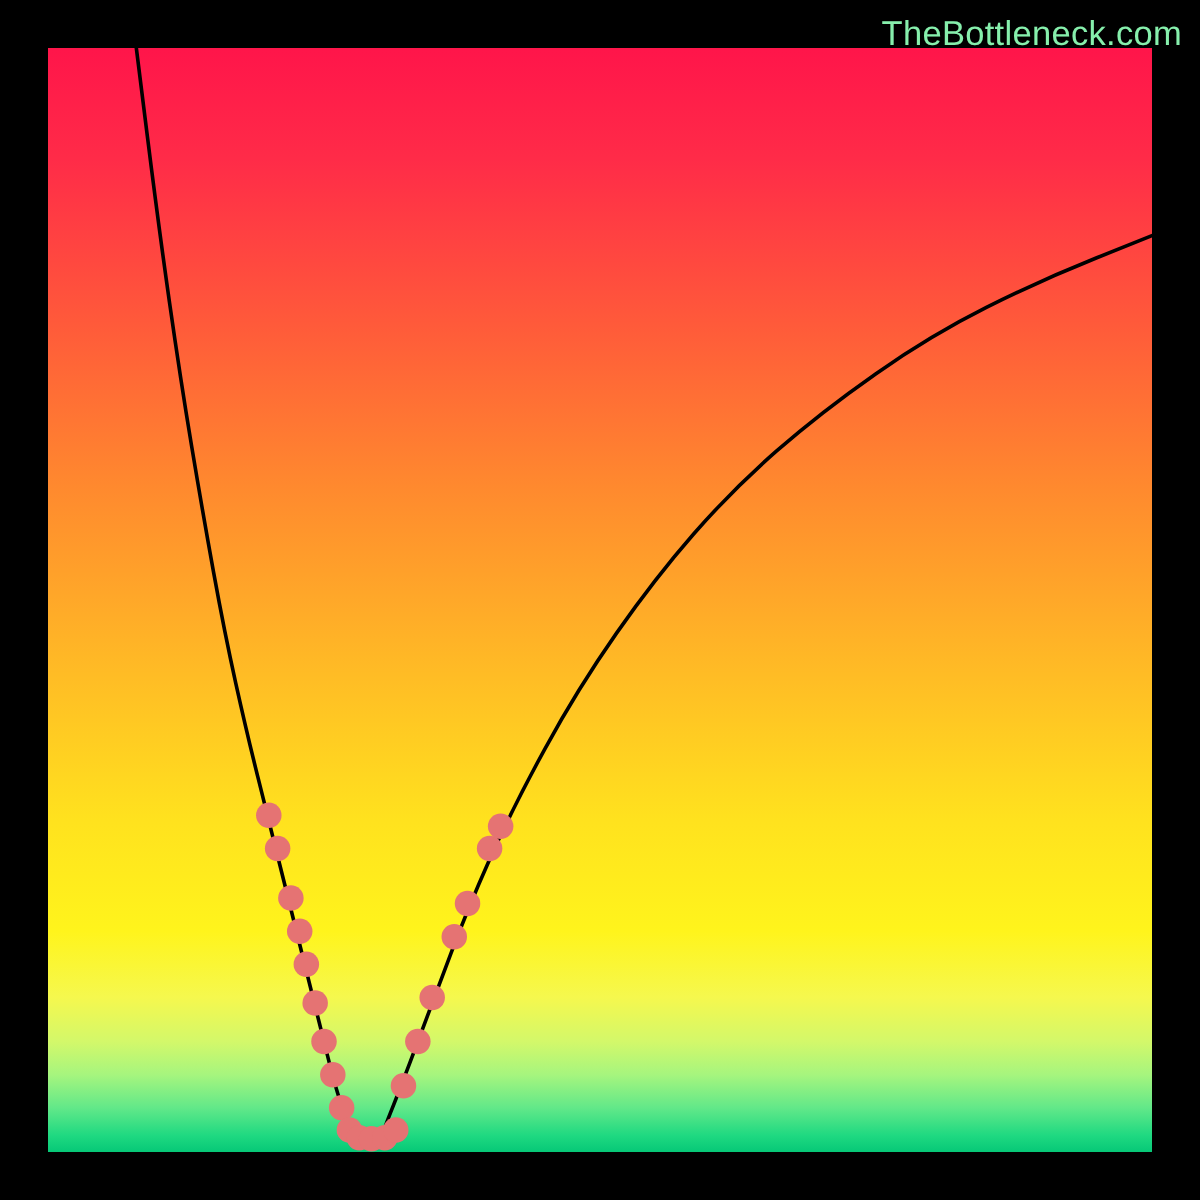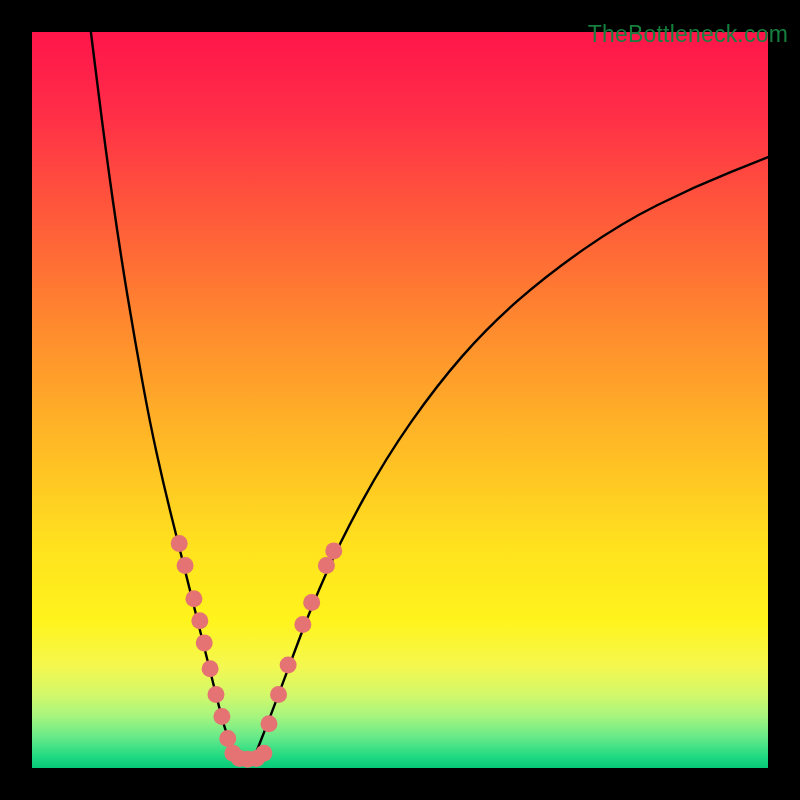--- a/index.html
+++ b/index.html
@@ -28,23 +28,23 @@
   }
   .gradient {
     position: absolute;
     left: 0;
     top: 0;
     width: 100%;
     height: 100%;
   }
   .watermark {
     position: absolute;
-    top: 21px;
+    top: 9px;
     right: 12px;
-    color: #15803d;
+    color: #86efac;
     font-size: 23px;
     font-weight: 400;
     letter-spacing: 0.2px;
   }
   svg.curves {
     position: absolute;
     left: 0;
     top: 0;
     width: 100%;
     height: 100%;

